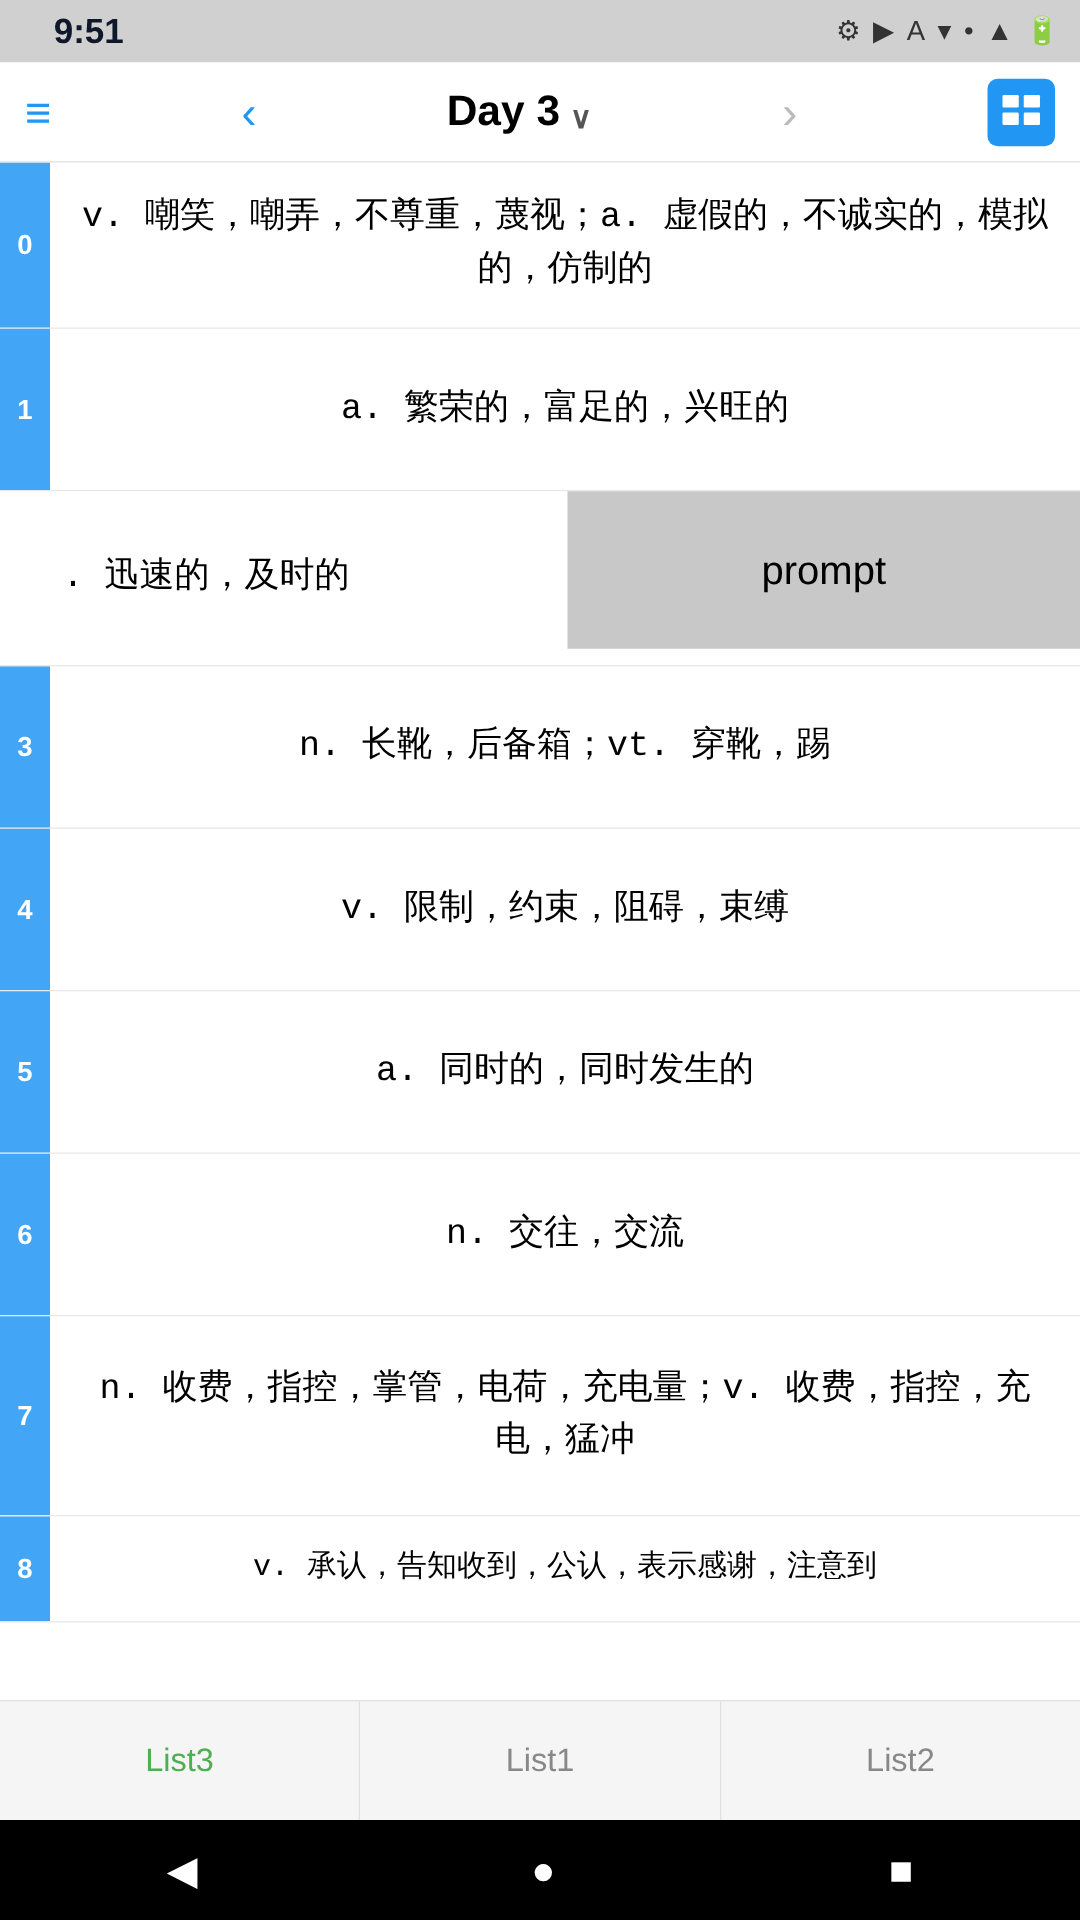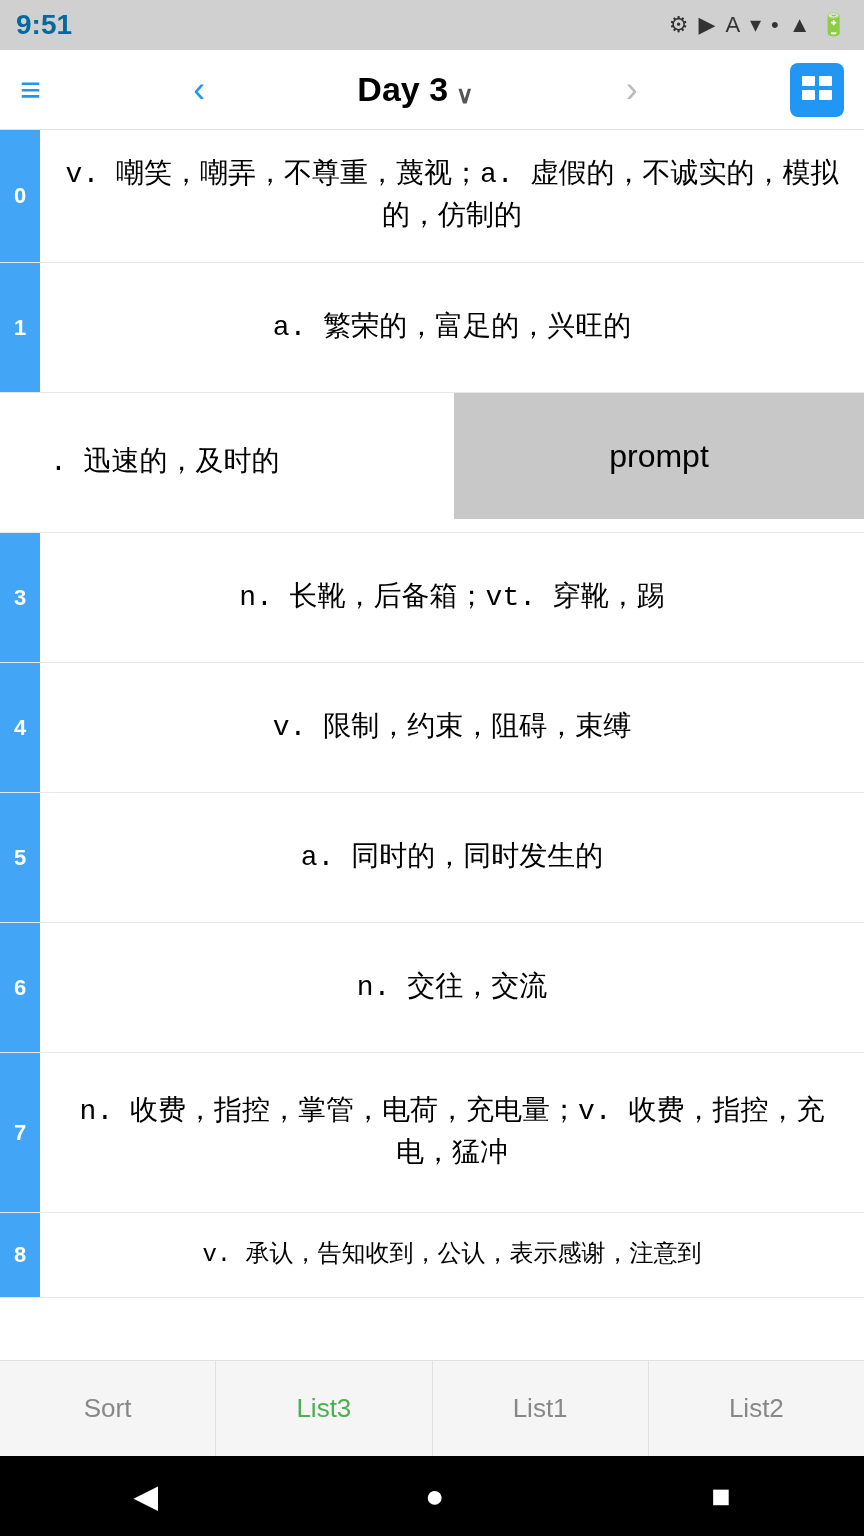--- a/index.html
+++ b/index.html
@@ -18,21 +18,22 @@
       background: #d0d0d0;
       height: 50px;
       display: flex;
       align-items: center;
       justify-content: space-between;
       padding: 0 16px;
     }
     .status-time {
       font-size: 28px;
       font-weight: bold;
-      color: #0369a1;
+      color: #0f172a;
+      margin-left: 27px;
     }
     .status-icons {
       display: flex;
       align-items: center;
       gap: 10px;
     }
     .status-icon {
       font-size: 22px;
       color: #333;
     }
@@ -293,23 +294,20 @@
   <div class="vocab-item" style="min-height:80px; overflow:hidden;">
     <div class="vocab-index">8</div>
     <div class="vocab-content">
       <span class="vocab-definition" style="font-size:24px;">v. 承认，告知收到，公认，表示感谢，注意到</span>
     </div>
   </div>
 
 </div>
 
 <div class="tab-bar">
-  <div class="tab-item">
-    <span>Sort</span>
-  </div>
   <div class="tab-item active">
     <span>List3</span>
   </div>
   <div class="tab-item">
     <span>List1</span>
   </div>
   <div class="tab-item">
     <span>List2</span>
   </div>
 </div>

